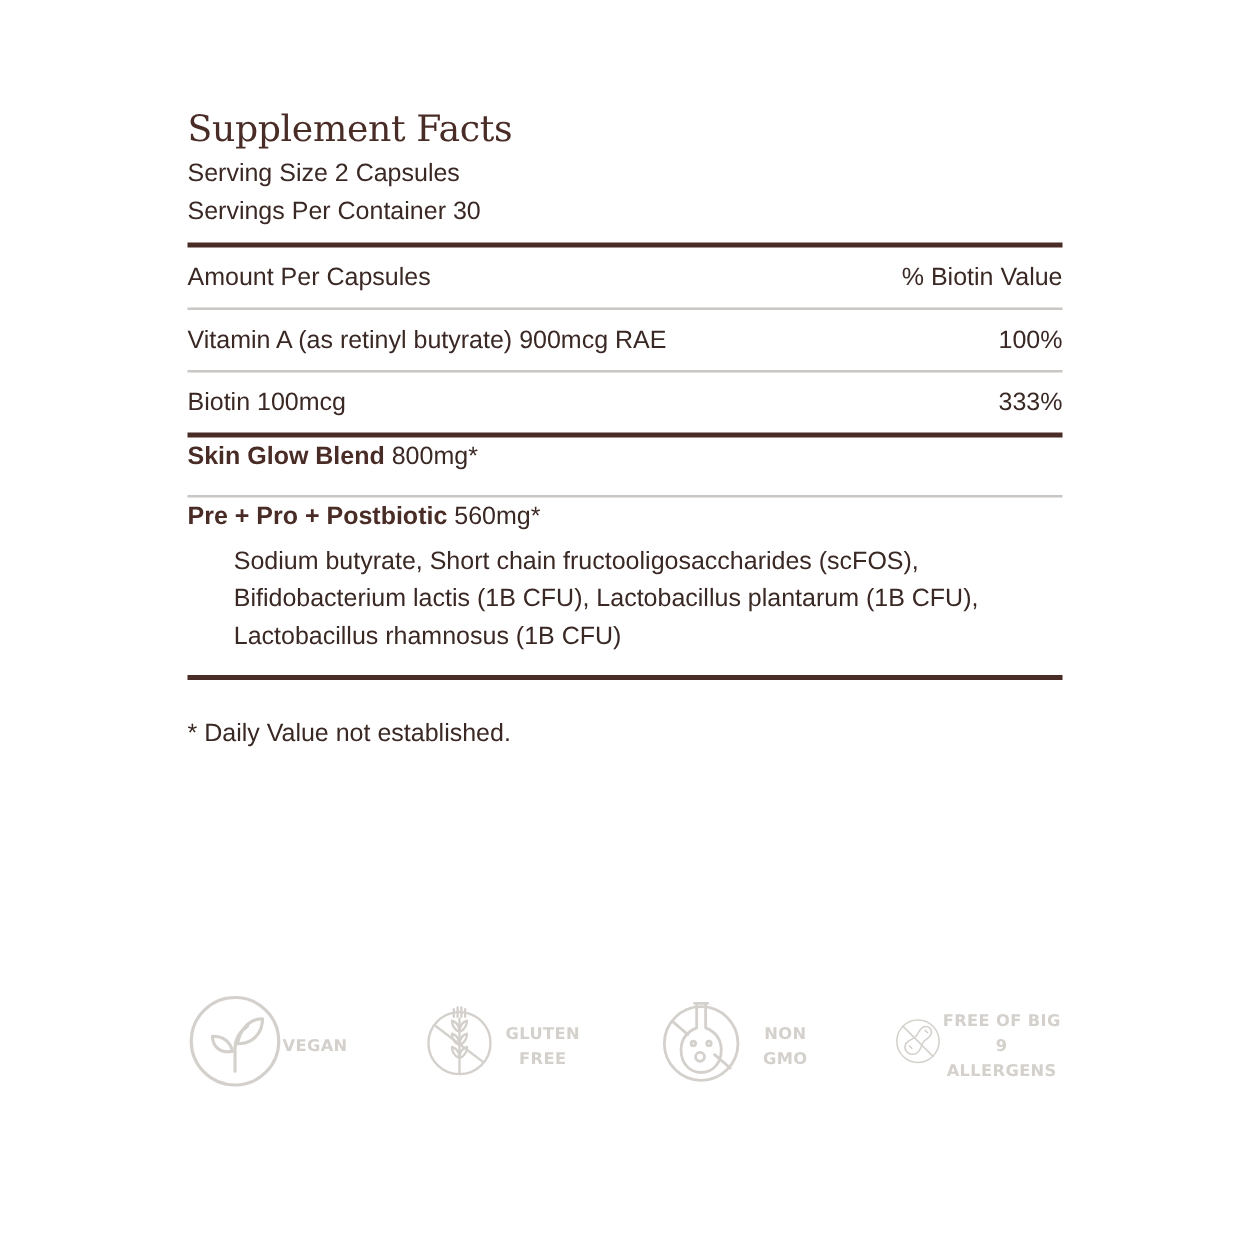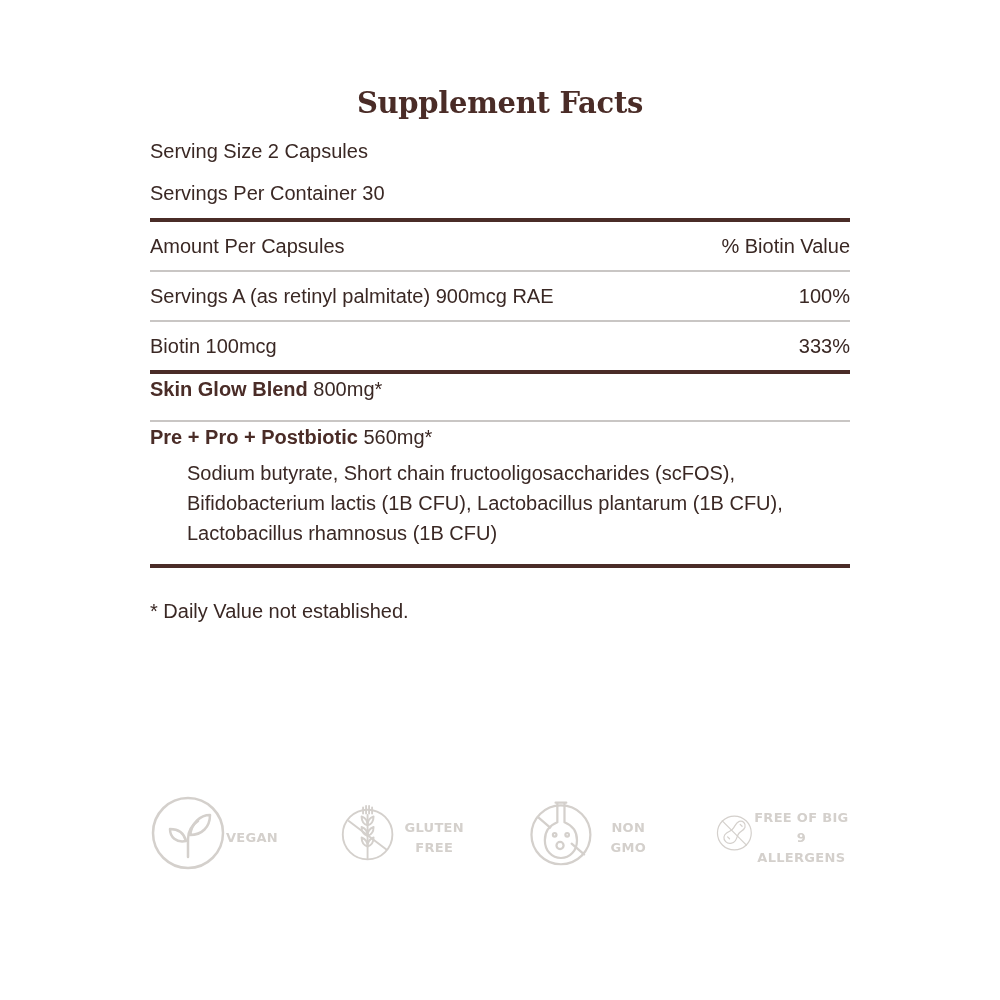--- a/index.html
+++ b/index.html
@@ -1,19 +1,19 @@
 <!DOCTYPE html>
 <html><head>
 <meta charset="utf-8">
 <style>
   html, body { margin: 0; padding: 0; background: #ffffff; }
   body { width: 1000px; height: 1000px; position: relative; font-family: "Liberation Sans", sans-serif; color: #3a2824; }
   .panel { position: absolute; left: 150px; top: 82px; width: 700px; }
-  .title { font-family: "DejaVu Serif", serif; font-weight: bold; font-size: 29px; color: #4a2c27; margin: 0; letter-spacing: -0.3px; line-height: 42px; text-align: center; }
-  .serving { font-size: 20px; line-height: 30px; color: #3a2824; margin-top: 12px; }
+  .title { font-family: "DejaVu Serif", serif; font-weight: normal; font-size: 29px; color: #4a2c27; margin: 0; letter-spacing: -0.3px; line-height: 42px; }
+  .serving { font-size: 20px; line-height: 30px; color: #3a2824; }
   .rule-thick { height: 4px; background: #4a2c27; margin-top: 10px; }
   .row { display: flex; justify-content: space-between; align-items: center; font-size: 20px; color: #3a2824; height: 48px; }
   .rule-thin { height: 2px; background: #c9c6c4; }
   .blend { }
   .blend-head { font-size: 20px; line-height: 30px; }
   .blend-head b { color: #4a2c27; }
   .blend-body { font-size: 20px; line-height: 30px; padding-left: 37px; margin-top: 6px; }
   .blend-gap { height: 16px; }
   .foot { font-size: 20px; margin-top: 32px; }
   .badges { position: absolute; top: 795px; left: 150px; width: 700px; display: flex; justify-content: space-between; }
@@ -30,21 +30,21 @@
   <div class="serving">Servings Per Container 30</div>
   <div class="rule-thick"></div>
 
   <div class="row">
     <span>Amount Per Capsules</span>
     <span>% Biotin Value</span>
   </div>
   <div class="rule-thin"></div>
 
   <div class="row">
-    <span>Servings A (as retinyl palmitate) 900mcg RAE</span>
+    <span>Vitamin A (as retinyl butyrate) 900mcg RAE</span>
     <span>100%</span>
   </div>
   <div class="rule-thin"></div>
 
   <div class="row">
     <span>Biotin 100mcg</span>
     <span>333%</span>
   </div>
   <div class="rule-thick" style="margin-top:0"></div>
 

